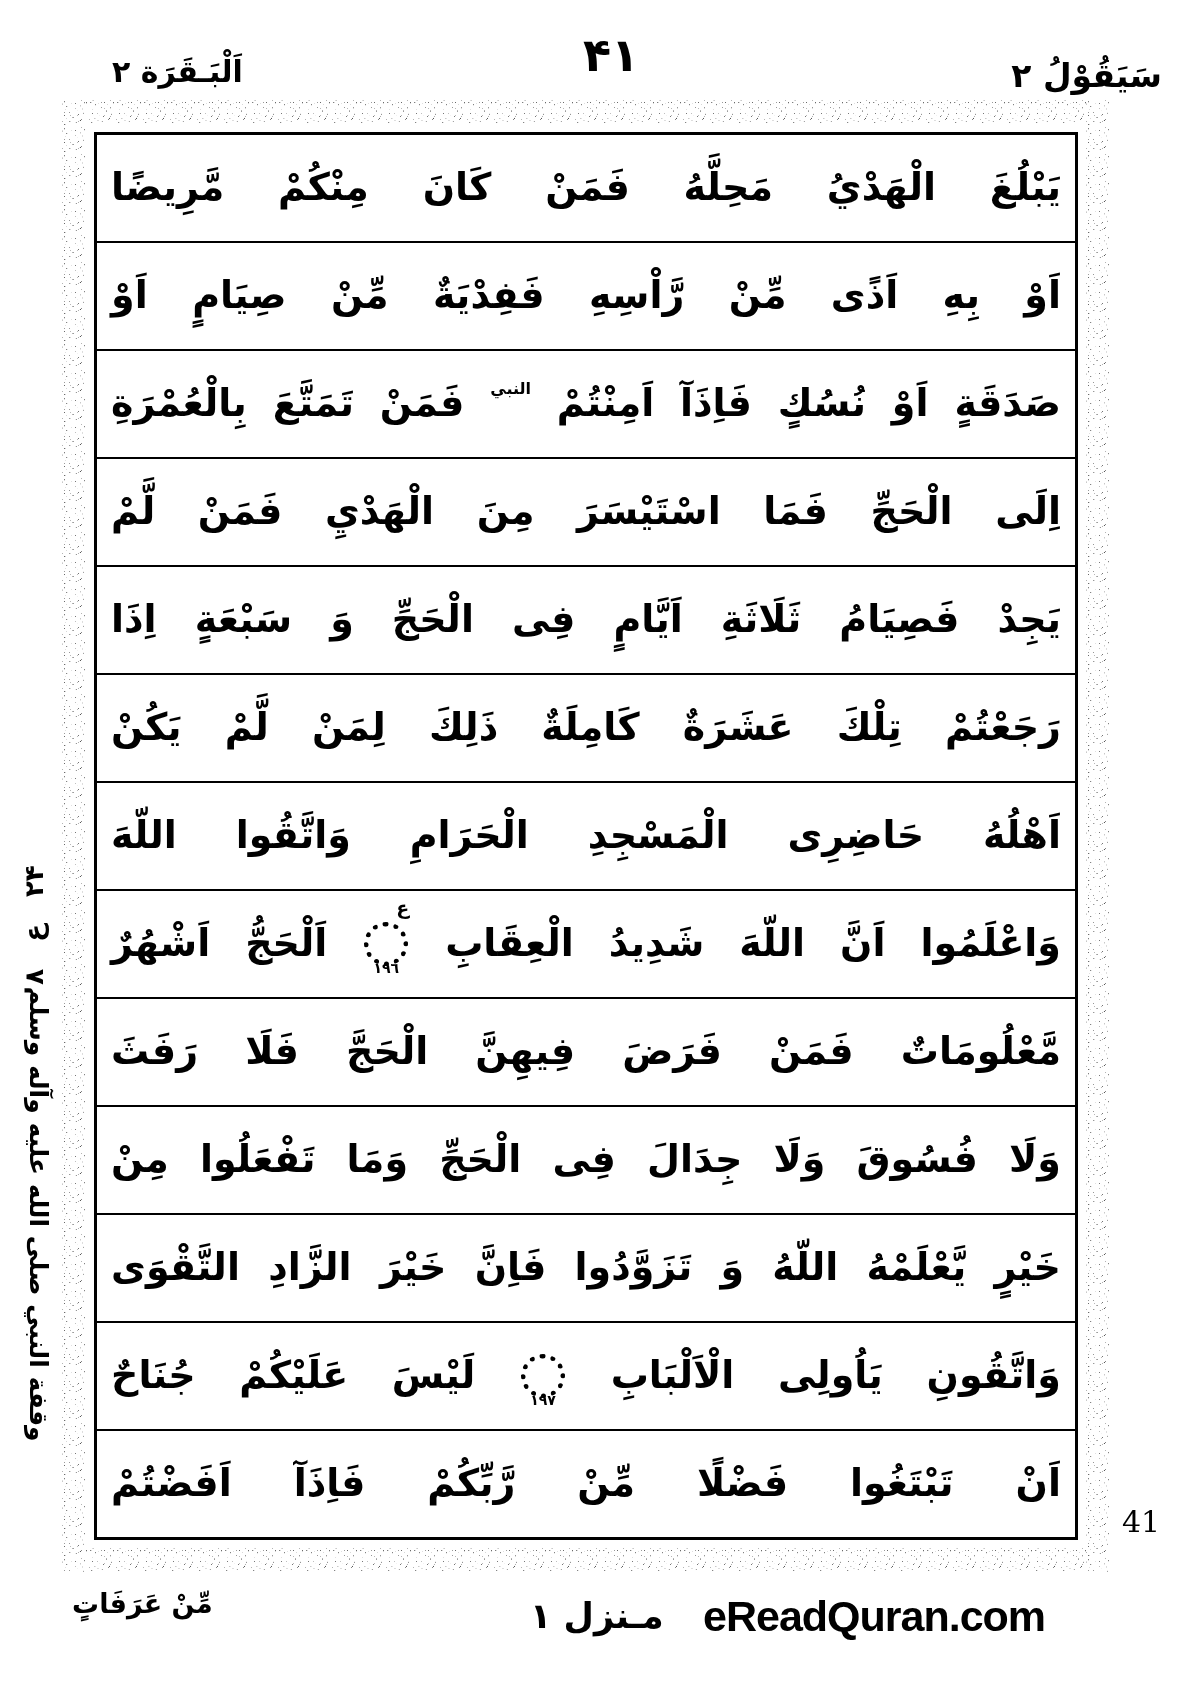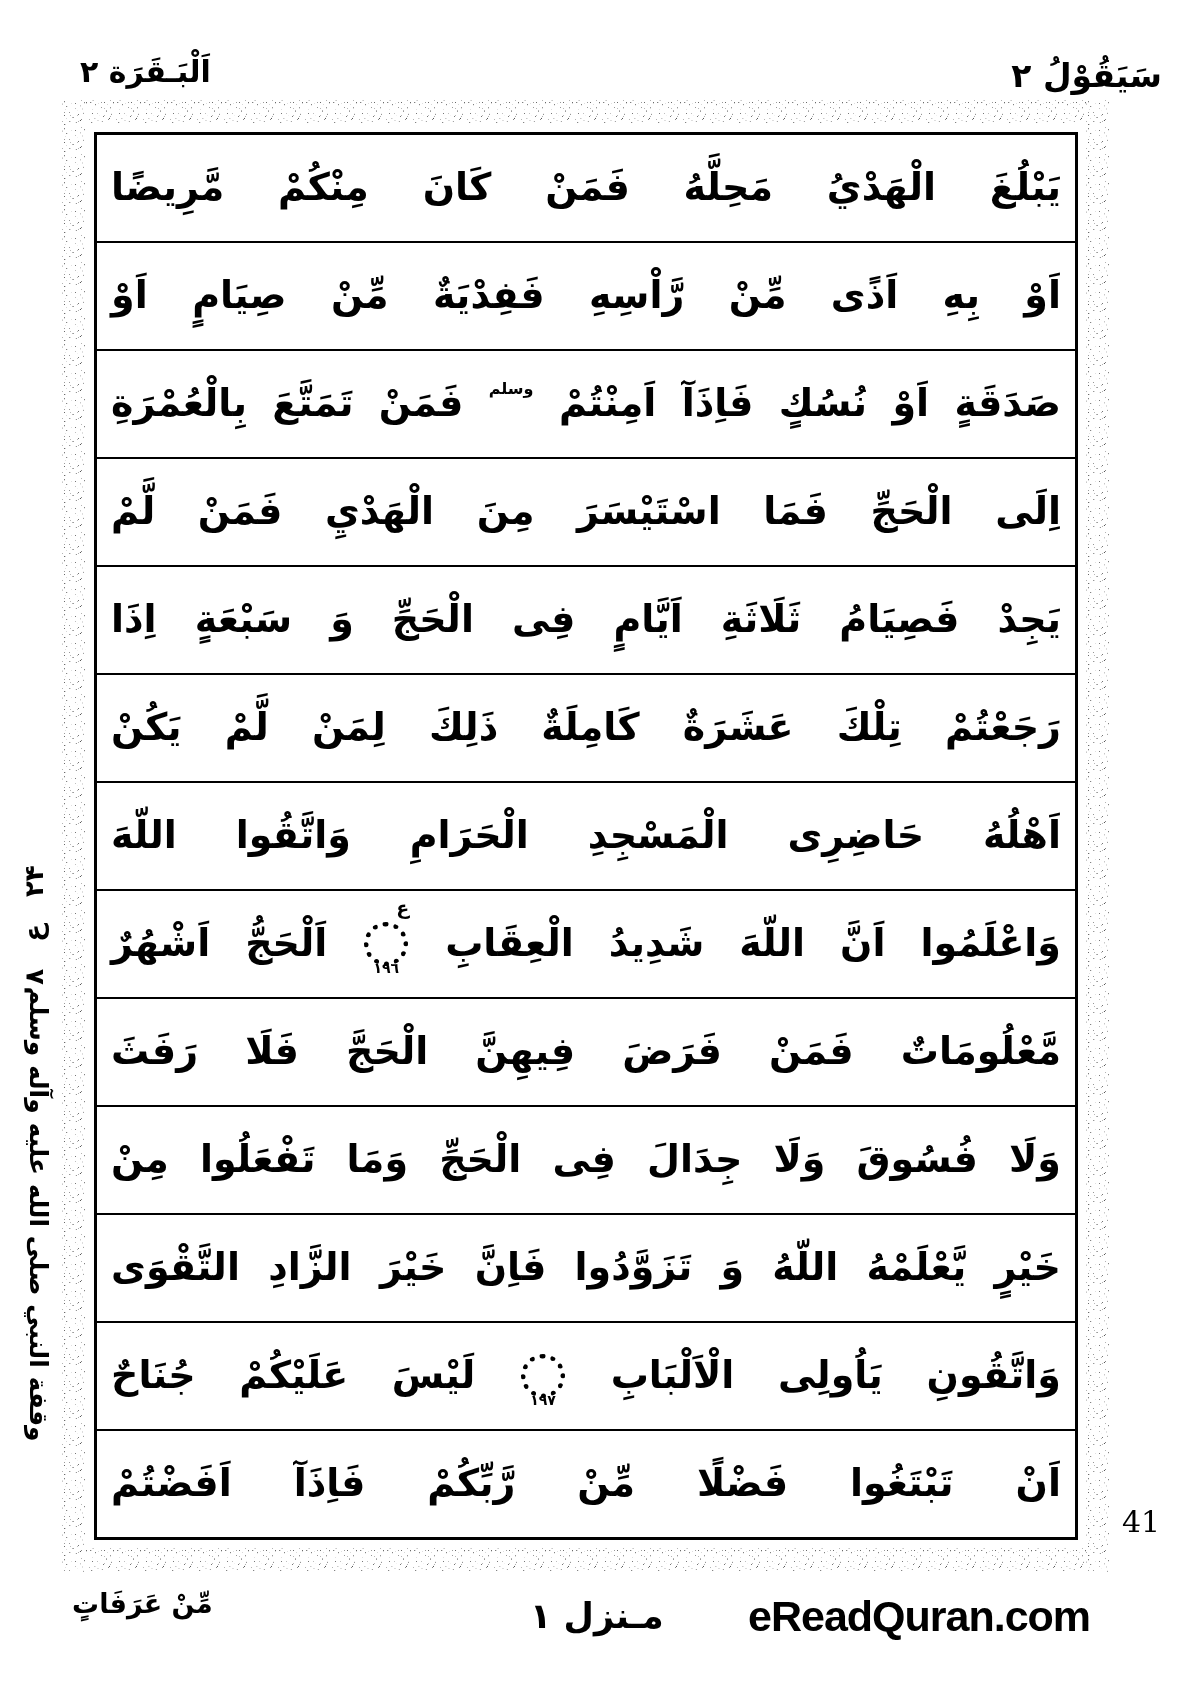--- a/index.html
+++ b/index.html
@@ -6,21 +6,21 @@
   .page{
     position:relative;
     width:1190px;height:1684px;
     background:#ffffff;
     overflow:hidden;
     font-family:"DejaVu Sans",sans-serif;
     color:#000;
     direction:rtl;
   }
   
-  .hdr{position:absolute;font-weight:bold;white-space:nowrap;}
+  .hdr{position:absolute;font-weight:bold;white-space:nowrap;margin-left:32px;}
   .hdr-right{top:56px;right:28px;font-size:33px;}
   .hdr-center{top:28px;left:0;right:0;text-align:center;font-size:46px;}
   .hdr-left{top:54px;left:80px;font-size:30px;}
   
   .frame{
     position:absolute;left:62px;top:100px;width:1048px;height:1472px;
     background:#fff;box-sizing:border-box;
   }
   .band{position:absolute;background-color:#000;}
   .band-top,.band-bottom{
@@ -85,33 +85,34 @@
     width:540px;height:44px;left:-232px;top:1192px;
     transform:rotate(90deg);
     font-size:25px;line-height:44px;
   }
   
   .ftr{position:absolute;white-space:nowrap;}
   .ftr-catchword{left:72px;top:1588px;font-size:27px;font-weight:bold;}
   .ftr-manzil{left:530px;top:1596px;font-size:35px;font-weight:bold;}
   .ftr-site{
     left:703px;top:1592px;font-size:43px;font-weight:bold;
-    font-family:"Liberation Sans",sans-serif;direction:ltr;letter-spacing:-1px;margin-left:45px;
+    font-family:"Liberation Sans",sans-serif;direction:ltr;letter-spacing:-1px;
   }
   .ftr-page{
     left:1122px;top:1504px;font-size:30px;
     font-family:"DejaVu Serif",serif;direction:ltr;
   }
 </style>
 </head>
 <body>
 
 <div class="page">
 
   <div class="hdr hdr-right">سَيَقُوْلُ ٢</div>
+  <div class="hdr hdr-center">۴۱</div>
   <div class="hdr hdr-left">اَلْبَـقَرَة ٢</div>
 
   <div class="frame">
     <div class="band band-top"></div>
     <div class="band band-bottom"></div>
     <div class="band band-left"></div>
     <div class="band band-right"></div>
     <div class="inner">
         <div class="row">
           <span class="word">يَبْلُغَ</span>
@@ -132,21 +133,21 @@
           <span class="word">مِّنْ</span>
           <span class="word">صِيَامٍ</span>
           <span class="word">اَوْ</span>
         </div>
         <div class="row">
           <span class="word">صَدَقَةٍ</span>
           <span class="word">اَوْ</span>
           <span class="word">نُسُكٍ</span>
           <span class="word">فَاِذَآ</span>
           <span class="word">اَمِنْتُمْ</span>
-          <span class="waqf-note-inline">وسلم</span>
+          <span class="waqf-note-inline">النبي</span>
           <span class="word">فَمَنْ</span>
           <span class="word">تَمَتَّعَ</span>
           <span class="word">بِالْعُمْرَةِ</span>
         </div>
         <div class="row">
           <span class="word">اِلَى</span>
           <span class="word">الْحَجِّ</span>
           <span class="word">فَمَا</span>
           <span class="word">اسْتَيْسَرَ</span>
           <span class="word">مِنَ</span>

